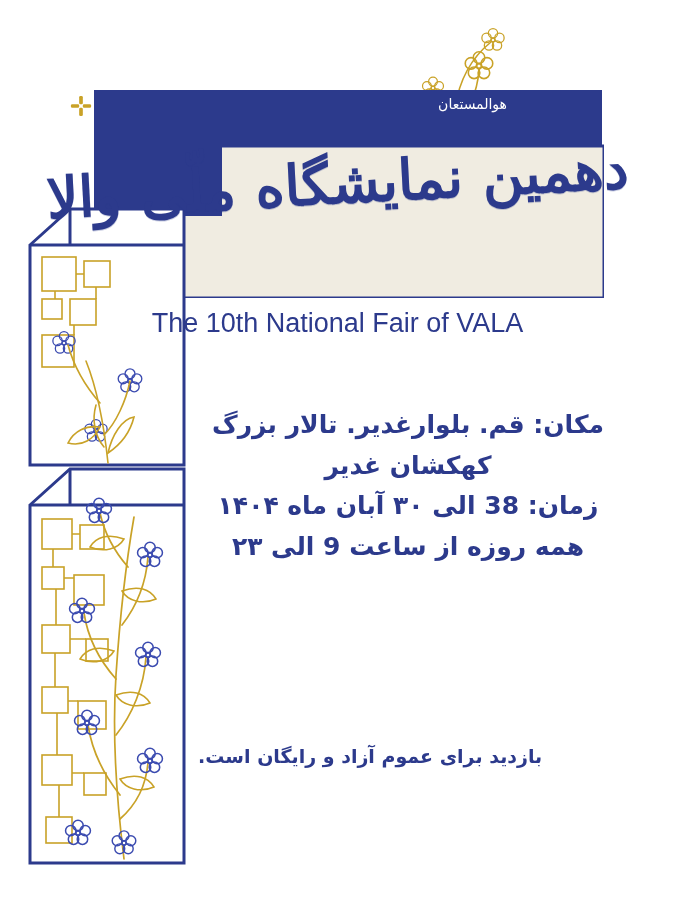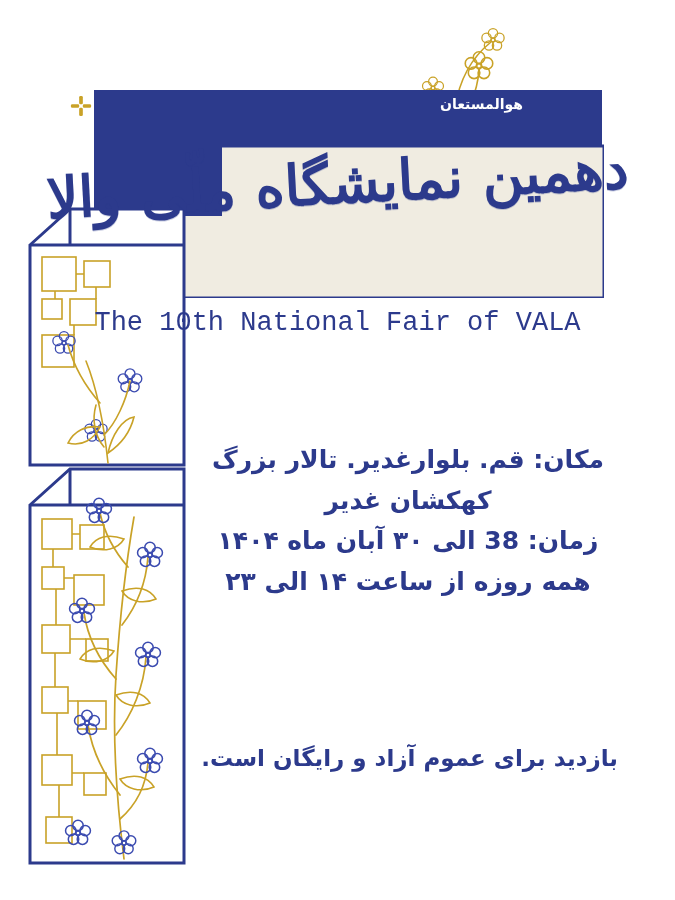--- a/index.html
+++ b/index.html
@@ -38,27 +38,26 @@
     top: 88px;
     left: 92px;
     width: 512px;
     height: 210px;
     pointer-events: none;
   }
 
   .hoval {
     position: absolute;
     top: 96px;
-    right: 152px;
+    right: 168px;
     color: #ffffff;
     font-size: 14px;
     letter-spacing: 0.5px;
     direction: rtl;
     z-index: 6;
-    font-weight: bold;
   }
 
   .star-icon {
     position: absolute;
     top: 95px;
     left: 70px;
     width: 22px;
     height: 22px;
     z-index: 6;
   }
@@ -83,21 +82,21 @@
 
   
   .title-en {
     position: absolute;
     top: 308px;
     left: 0;
     width: 675px;
     text-align: center;
     z-index: 7;
     color: #2c3a8c;
-    font-family: Liberation Mono, monospace;
+    font-family: Liberation Sans, sans-serif;
     font-size: 27px;
     direction: ltr;
     white-space: nowrap;
   }
 
   
   .column-art {
     position: absolute;
     top: 195px;
     left: 12px;
@@ -113,35 +112,34 @@
     left: 198px;
     width: 420px;
     text-align: center;
     direction: rtl;
     color: #2c3a8c;
     font-family: "DejaVu Sans", "Liberation Sans", sans-serif;
     font-weight: bold;
     font-size: 25px;
     line-height: 1.62;
     z-index: 7;
-    margin-top: 35px;
   }
   .info-line { display: block; }
 
   .footnote {
     position: absolute;
     top: 745px;
     left: 198px;
     width: 420px;
-    text-align: right;
+    text-align: left;
     direction: rtl;
     color: #2c3a8c;
     font-family: "DejaVu Sans", "Liberation Sans", sans-serif;
     font-weight: bold;
-    font-size: 23px;
+    font-size: 19px;
     z-index: 7;
   }
 </style>
 </head>
 <body>
 
 <div class="poster">
 
   <svg class="sprig-top" viewBox="0 0 200 180">
     <g fill="none" stroke="#c9a227" stroke-width="1.6" stroke-linecap="round">
@@ -392,18 +390,18 @@
         <path d="M112 344 C 96 338, 84 342, 78 352 C 92 358, 106 354, 112 344 Z"></path>
         <path d="M108 584 C 124 578, 136 582, 142 592 C 128 598, 114 594, 108 584 Z"></path>
       </g>
     </g>
   </svg>
 
   <div class="info">
     <span class="info-line">مکان: قم. بلوارغدیر. تالار بزرگ</span>
     <span class="info-line">کهکشان غدیر</span>
     <span class="info-line">زمان: 38 الی ۳۰ آبان ماه ۱۴۰۴</span>
-    <span class="info-line">همه روزه از ساعت ۱۴ الی ۲۳</span>
+    <span class="info-line">همه روزه از ساعت 9 الی ۲۳</span>
   </div>
 
   <div class="footnote">بازدید برای عموم آزاد و رایگان است.</div>
 
 </div>
 
 </body></html>

